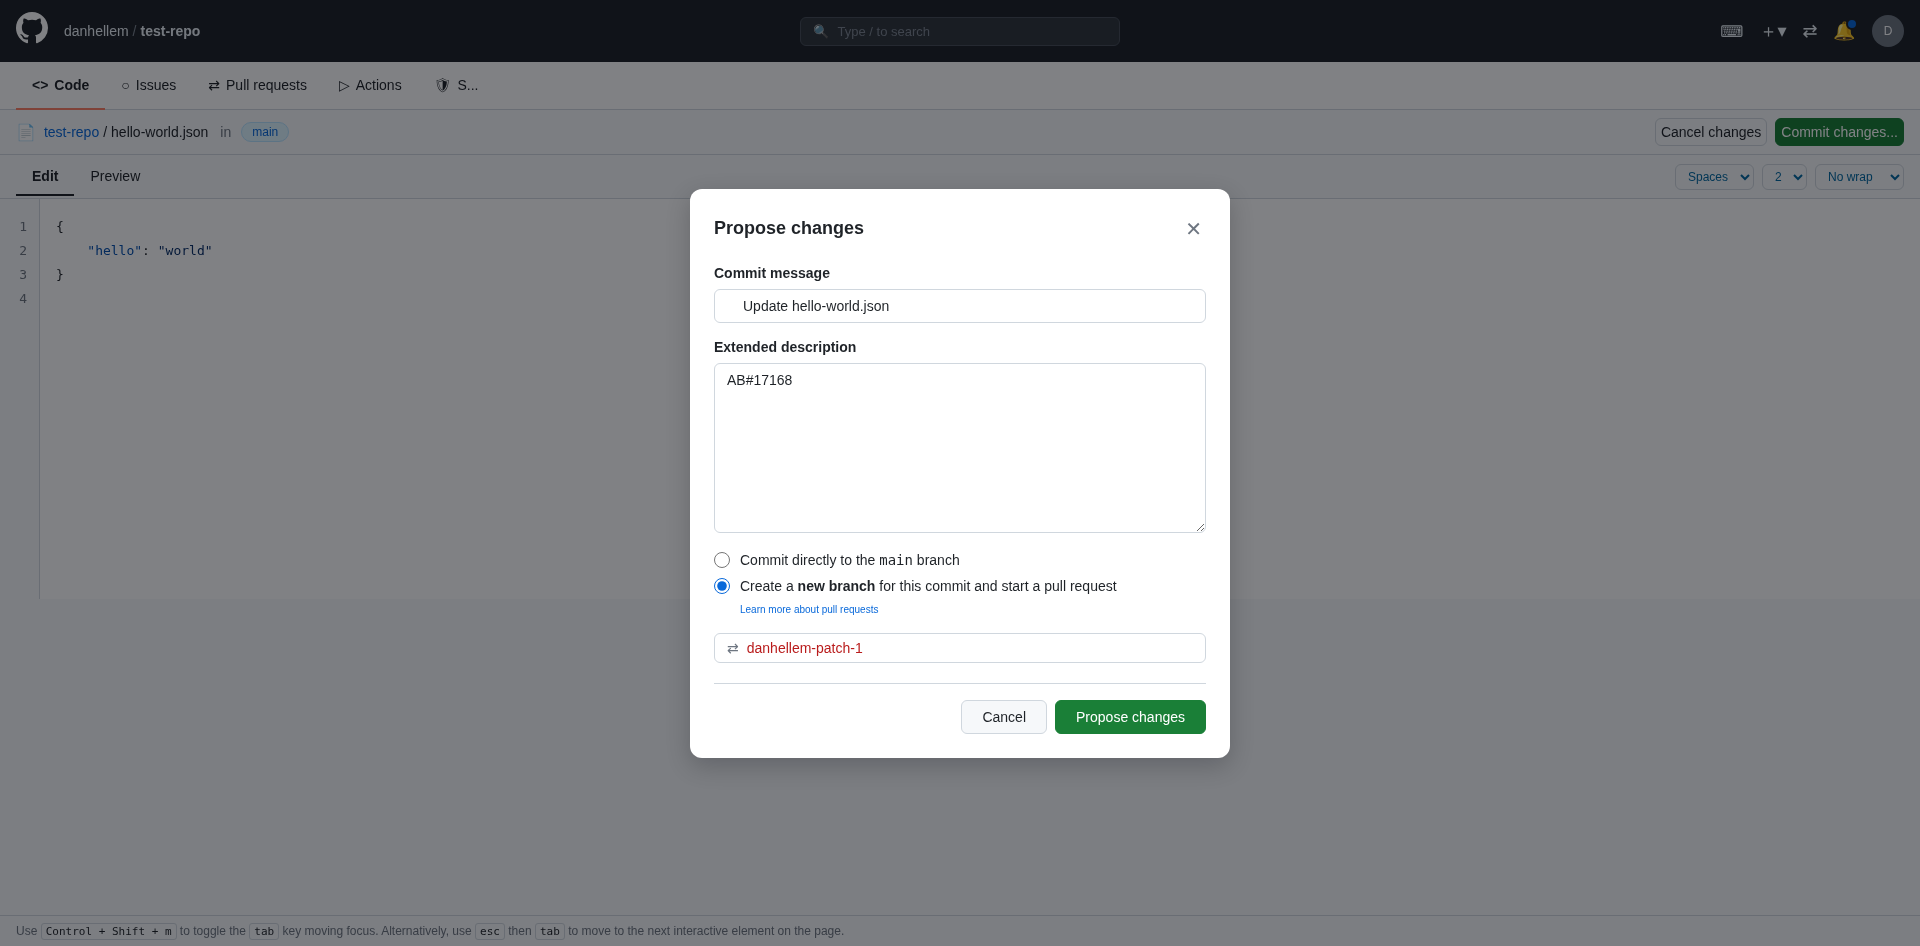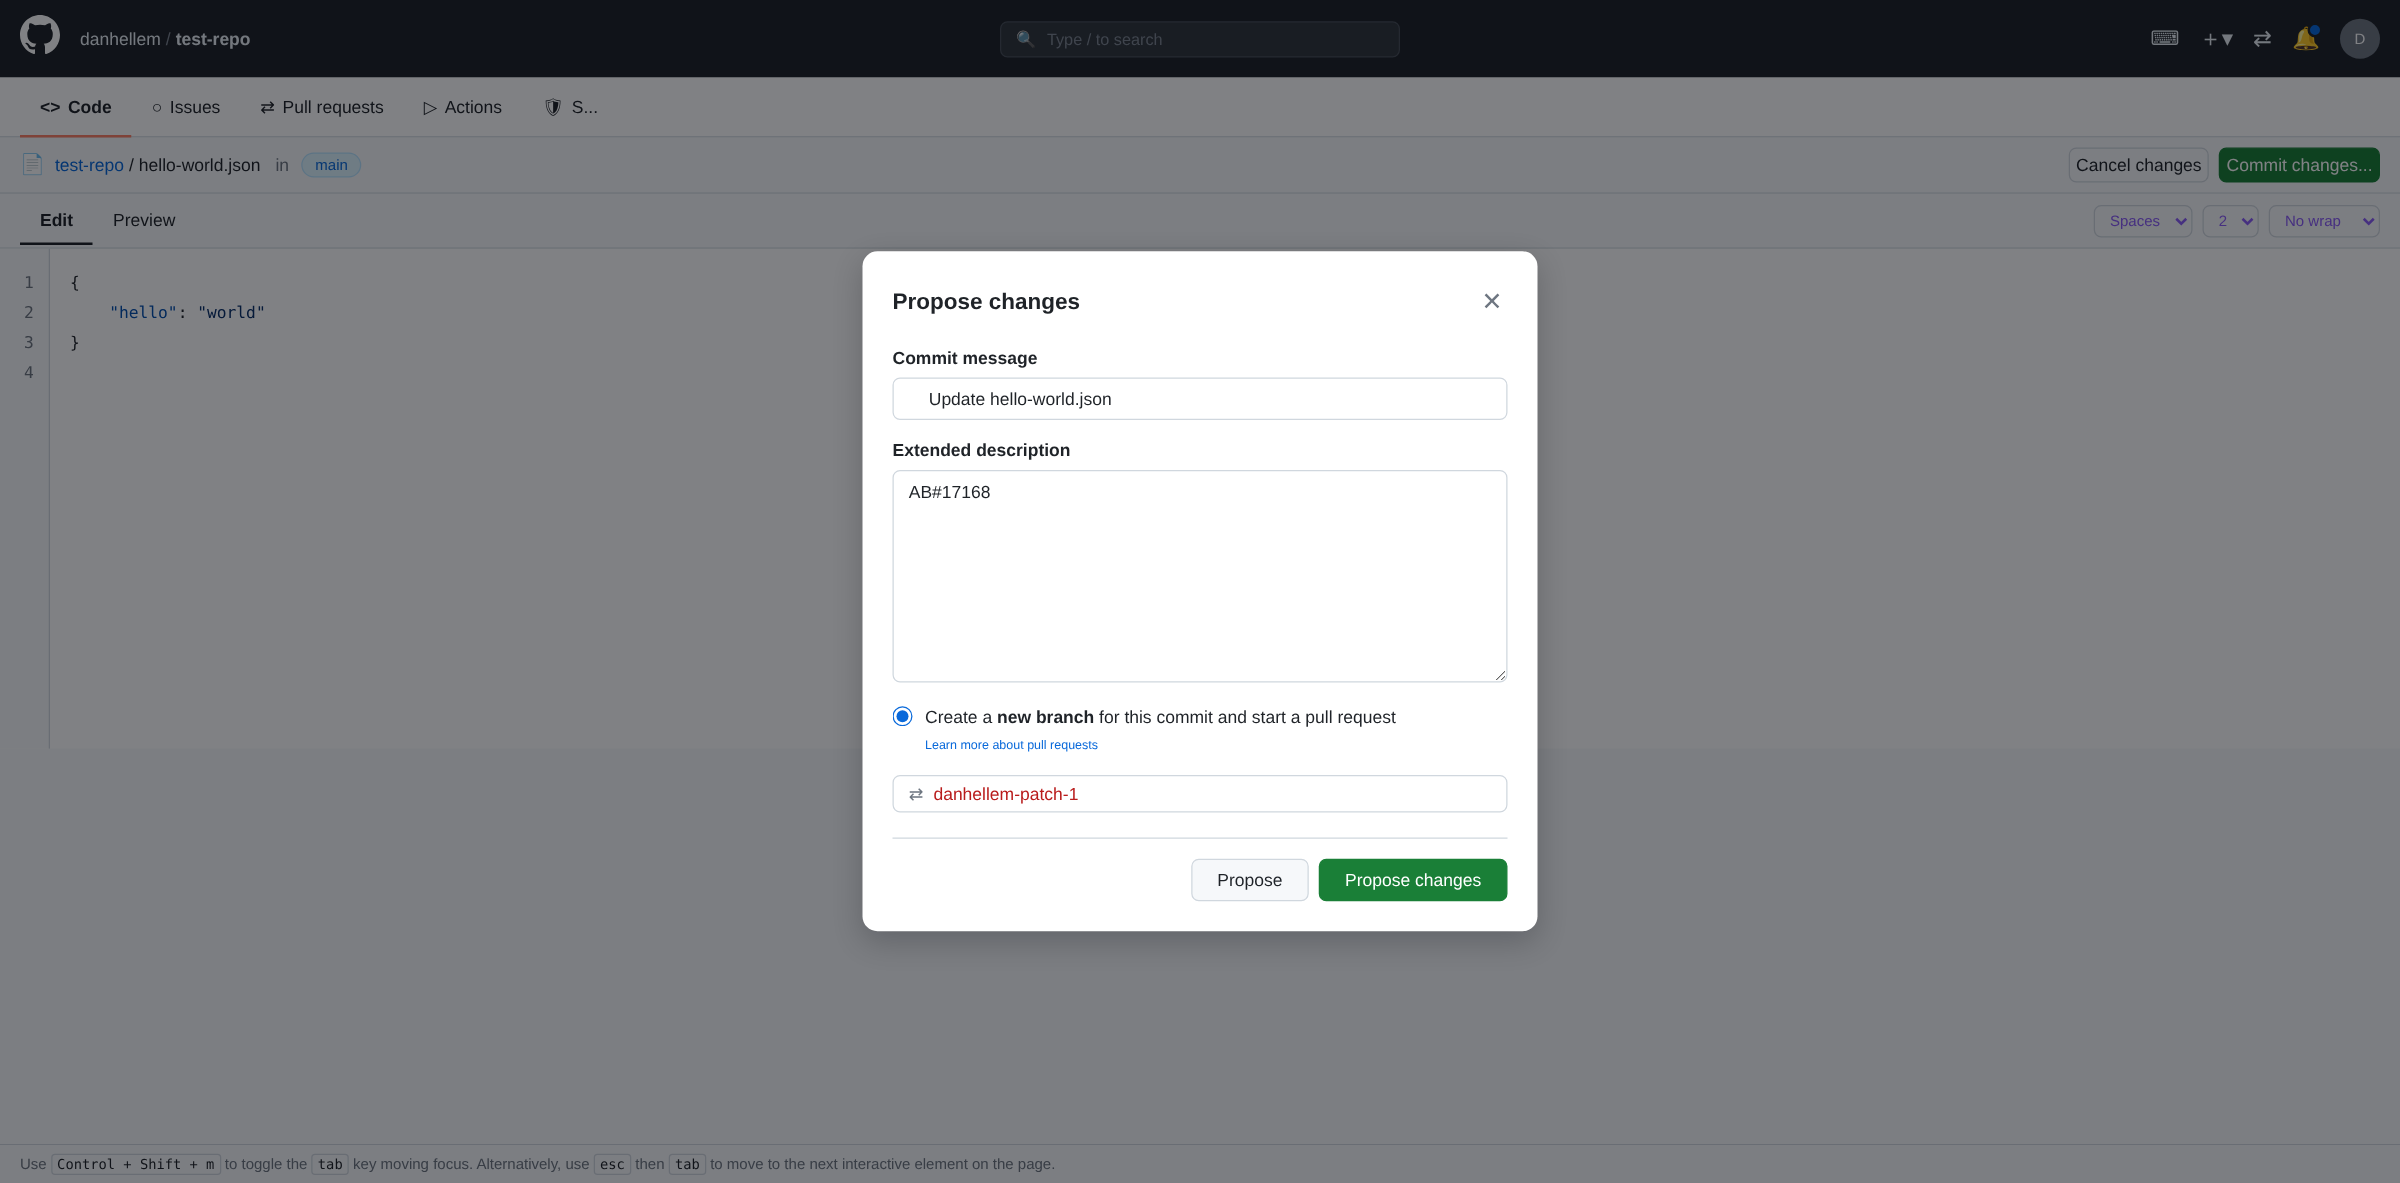--- a/index.html
+++ b/index.html
@@ -31,21 +31,21 @@
     .file-actions { margin-left: auto; display: flex; align-items: center; gap: 8px; }
     .btn { padding: 5px 5px; border-radius: 6px; font-size: 14px; cursor: pointer; border: 1px solid; font-weight: 500; }
     .btn-secondary { background: #f6f8fa; border-color: #d0d7de; color: #1f2328; }
     .btn-primary { background: #1a7f37; border-color: #1a7f37; color: white; }
 
     
     .editor-tabs { display: flex; align-items: center; background: #f6f8fa; border-bottom: 1px solid #d0d7de; padding: 0 16px; gap: 0; height: 44px; }
     .editor-tab { padding: 10px 16px; font-size: 14px; cursor: pointer; border-bottom: 2px solid transparent; }
     .editor-tab.active { border-bottom: 2px solid #1f2328; font-weight: 600; }
     .editor-controls { margin-left: auto; display: flex; align-items: center; gap: 8px; }
-    .select-control { background: #f6f8fa; border: 1px solid #d0d7de; border-radius: 6px; padding: 4px 8px; font-size: 12px; color: #8b5cf6; cursor: pointer; }
+    .select-control { background: #f6f8fa; border: 1px solid #d0d7de; border-radius: 6px; padding: 4px 8px; font-size: 12px; color: #0369a1; cursor: pointer; }
 
     
     .editor-area { background: #ffffff; display: flex; position: relative; min-height: 400px; }
     .line-numbers { padding: 16px 12px; background: #f6f8fa; color: #6e7681; font-family: "SFMono-Regular", Consolas, monospace; font-size: 13px; line-height: 24px; text-align: right; border-right: 1px solid #d0d7de; min-width: 40px; user-select: none; }
     .code-content { padding: 16px; font-family: "SFMono-Regular", Consolas, monospace; font-size: 13px; line-height: 24px; flex: 1; }
     .code-content .key { color: #0550ae; }
     .code-content .string { color: #0a3069; }
 
     
     .overlay { position: fixed; top: 0; left: 0; width: 100%; height: 100%; background: rgba(1,4,9,0.5); display: flex; align-items: center; justify-content: center; z-index: 1000; }
@@ -191,32 +191,36 @@
       <input class="form-input" type="text" value="Update hello-world.json" style="">
     </div>
 
     <div class="form-group">
       <label class="form-label">Extended description</label>
       <textarea class="form-textarea" style="">AB#17168</textarea>
     </div>
 
     <div class="radio-group">
       <label class="radio-option">
+        <input type="radio" class="radio-input" name="commit-option" style="">
+        <span class="radio-label">Commit directly to the <code>main</code> branch</span>
+      </label>
+      <label class="radio-option">
         <input type="radio" class="radio-input" name="commit-option" checked="" style="">
         <span class="radio-label">Create a <strong>new branch</strong> for this commit and start a pull request</span>
       </label>
       <a class="link-text">Learn more about pull requests</a>
       <div class="branch-input-wrapper">
         <span class="branch-icon">⇄</span>
         <input class="branch-input" type="text" value="danhellem-patch-1" style="">
       </div>
     </div>
 
     <div class="modal-footer">
-      <button class="btn-cancel">Propose</button>
+      <button class="btn-cancel">Cancel</button>
       <button class="btn-propose">Propose changes</button>
     </div>
   </div>
 </div>
 
 <div class="status-bar">
   <span>
     Use <kbd>Control + Shift + m</kbd> to toggle the <kbd>tab</kbd> key moving focus. Alternatively, use <kbd>esc</kbd> then <kbd>tab</kbd> to move to the next interactive element on the page.
   </span>
 </div>

